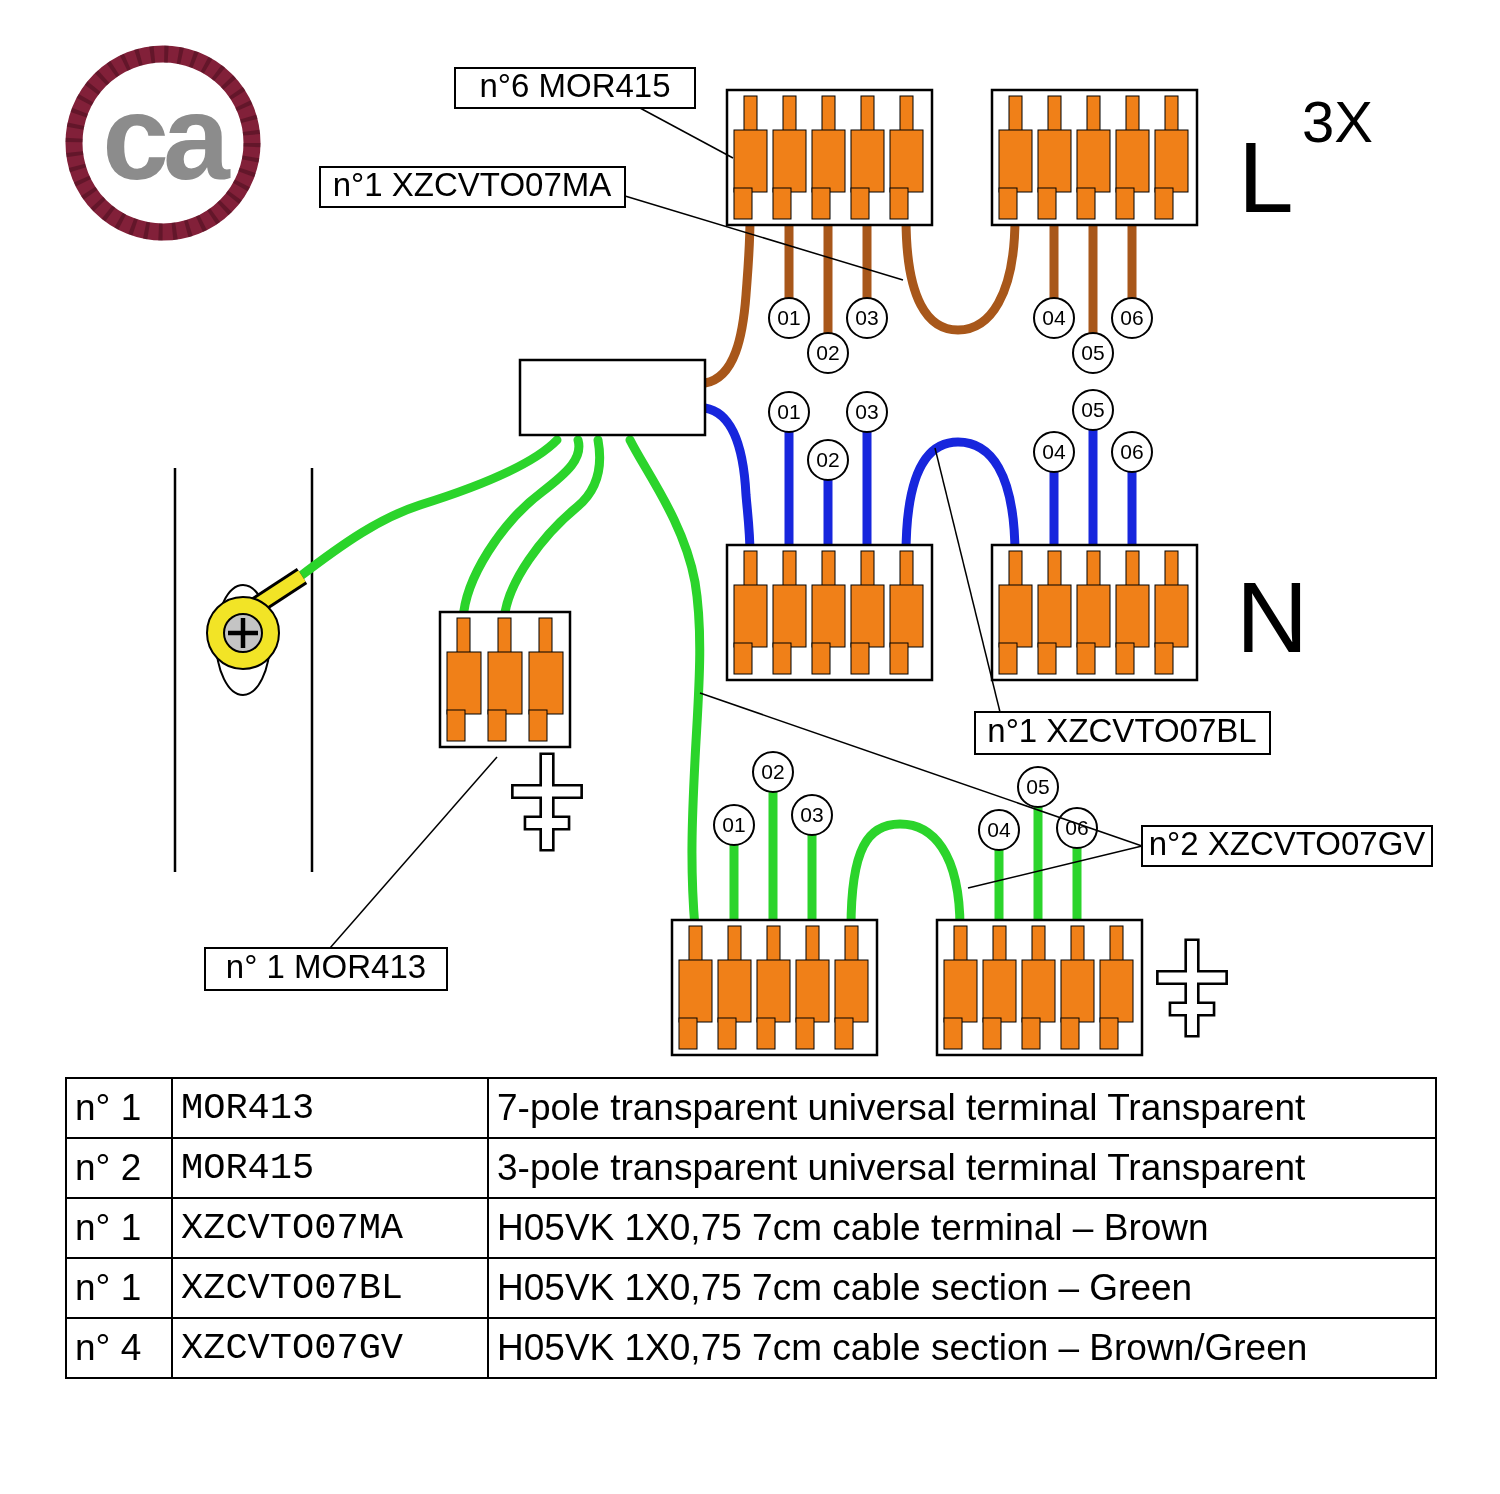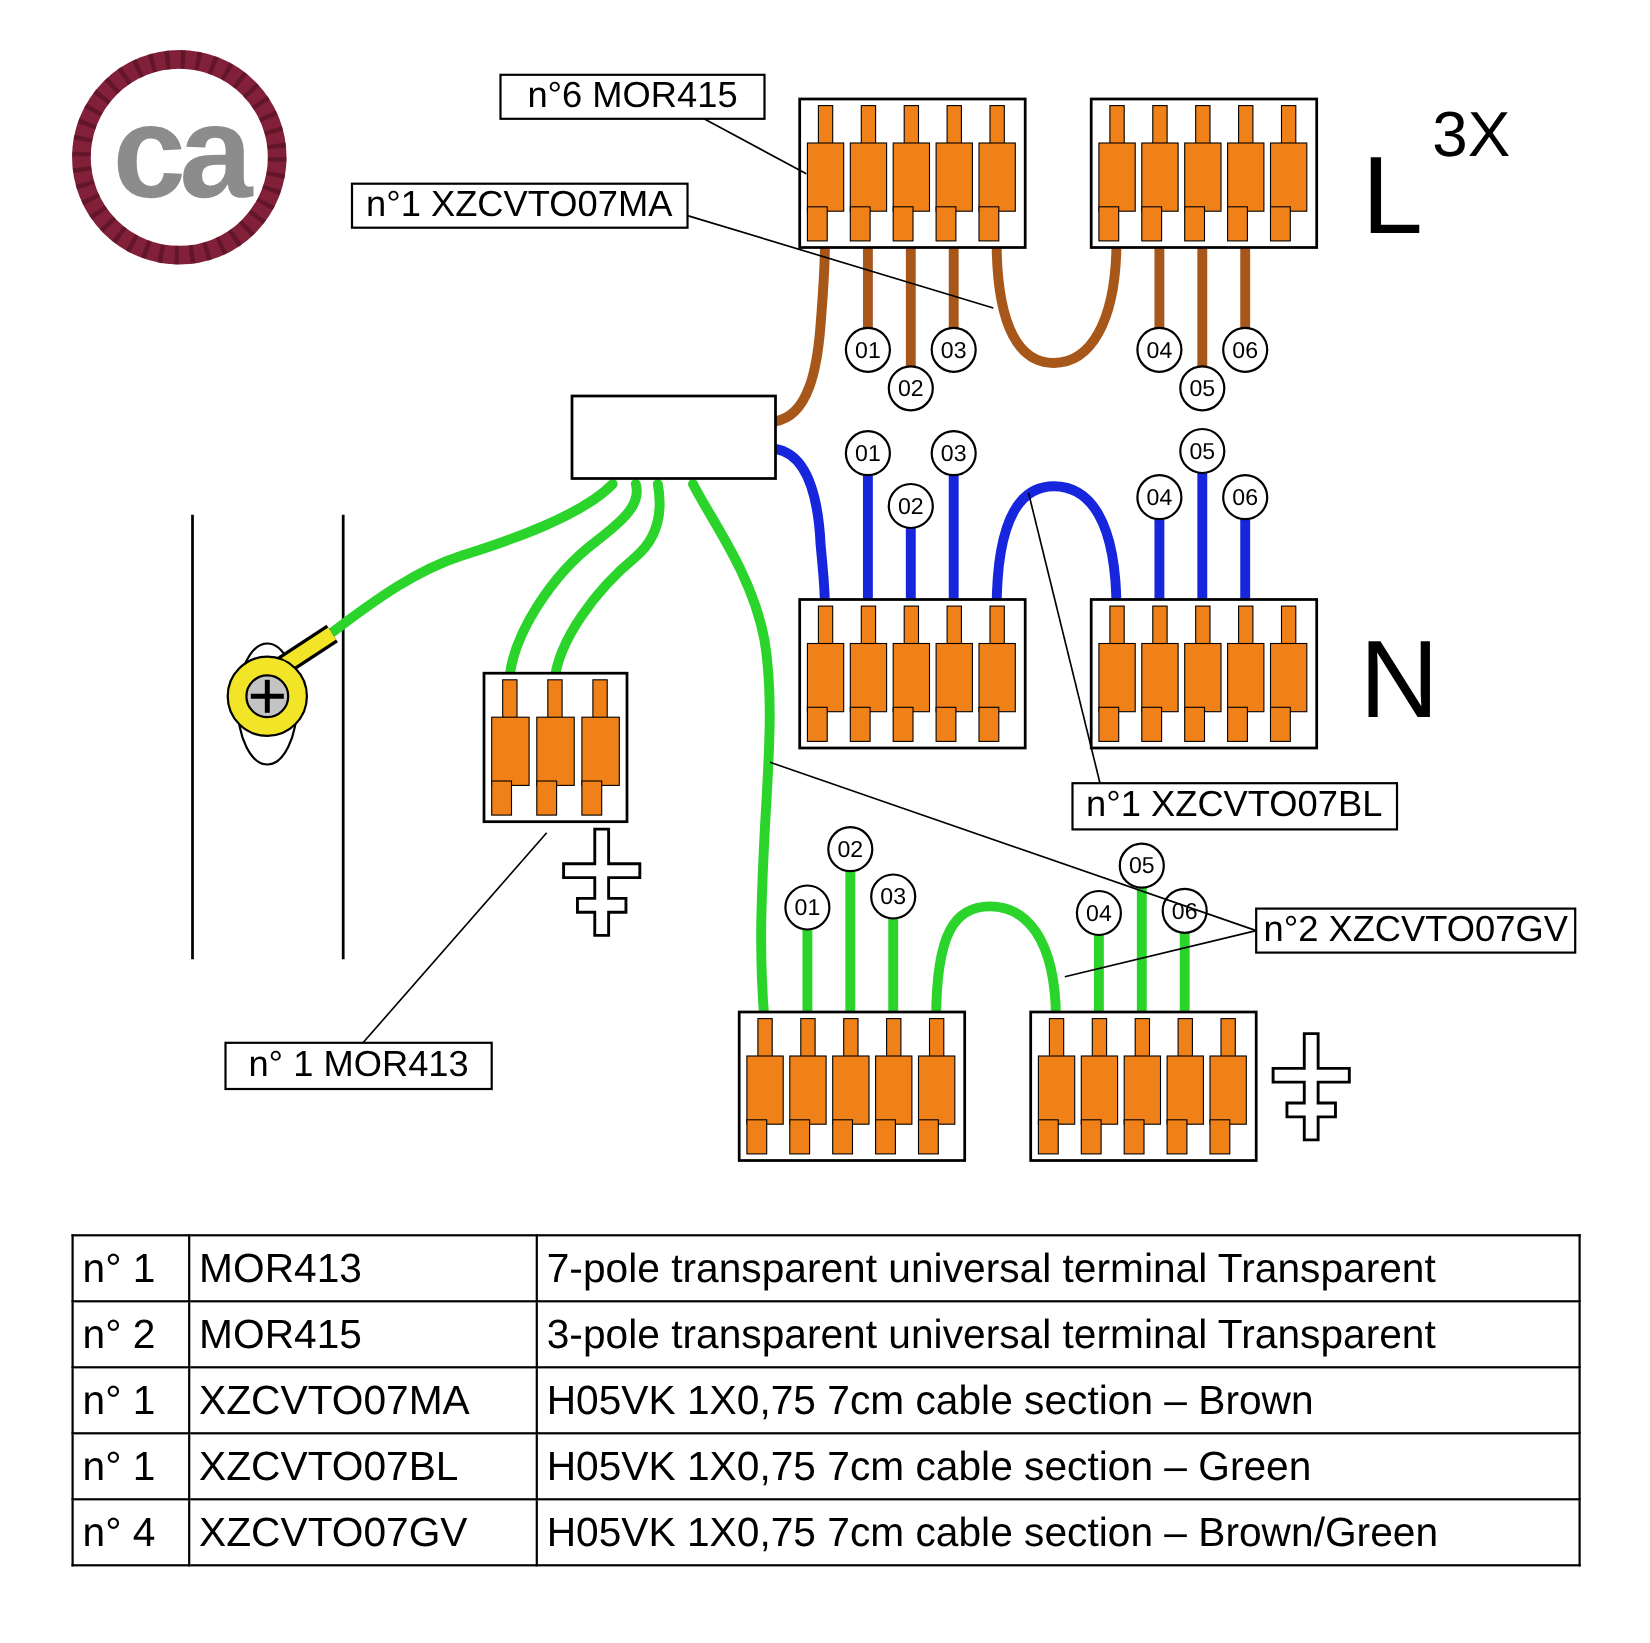--- a/index.html
+++ b/index.html
@@ -7,25 +7,25 @@
         font-family:"Liberation Sans",sans-serif;}
   svg text{font-family:"Liberation Sans",sans-serif;}
   .badge{fill:#fff;stroke:#000;stroke-width:2;}
   .badge-t{font-size:21px;text-anchor:middle;fill:#000;}
   .callout-rect{fill:#fff;stroke:#000;stroke-width:2;}
   .callout-t{font-size:33px;text-anchor:middle;fill:#000;}
   .leader{stroke:#000;stroke-width:1.5;fill:none;}
   .wall{stroke:#000;stroke-width:2.5;}
   .bigletter{font-size:100px;fill:#000;}
   .supletter{font-size:58px;fill:#000;}
-  .bom{position:absolute;left:65px;top:1122px;width:1372px;border-collapse:collapse;
+  .bom{position:absolute;left:65px;top:1077px;width:1372px;border-collapse:collapse;
        font-size:37px;color:#000;table-layout:fixed;}
   .bom td{border:2px solid #000;height:58px;padding:0 8px;white-space:nowrap;overflow:hidden;}
   .bom td.q{width:88px;}
-  .bom td.c{width:298px;}
+  .bom td.c{width:298px;font-family:Liberation Mono, monospace;}
   .logo-text{font-size:120px;font-weight:bold;letter-spacing:-6px;text-anchor:middle;}
 </style>
 </head>
 <body>
 
 <div id="page">
 
 <svg width="1500" height="1110" viewBox="0 0 1500 1110">
   <defs>
     <g id="t5">
@@ -251,21 +251,21 @@
       <td>7-pole transparent universal terminal Transparent</td>
     </tr>
     <tr>
       <td class="q">n° 2</td>
       <td class="c">MOR415</td>
       <td>3-pole transparent universal terminal Transparent</td>
     </tr>
     <tr>
       <td class="q">n° 1</td>
       <td class="c">XZCVTO07MA</td>
-      <td>H05VK 1X0,75 7cm cable section – Brown</td>
+      <td>H05VK 1X0,75 7cm cable terminal – Brown</td>
     </tr>
     <tr>
       <td class="q">n° 1</td>
       <td class="c">XZCVTO07BL</td>
       <td>H05VK 1X0,75 7cm cable section – Green</td>
     </tr>
     <tr>
       <td class="q">n° 4</td>
       <td class="c">XZCVTO07GV</td>
       <td>H05VK 1X0,75 7cm cable section – Brown/Green</td>

